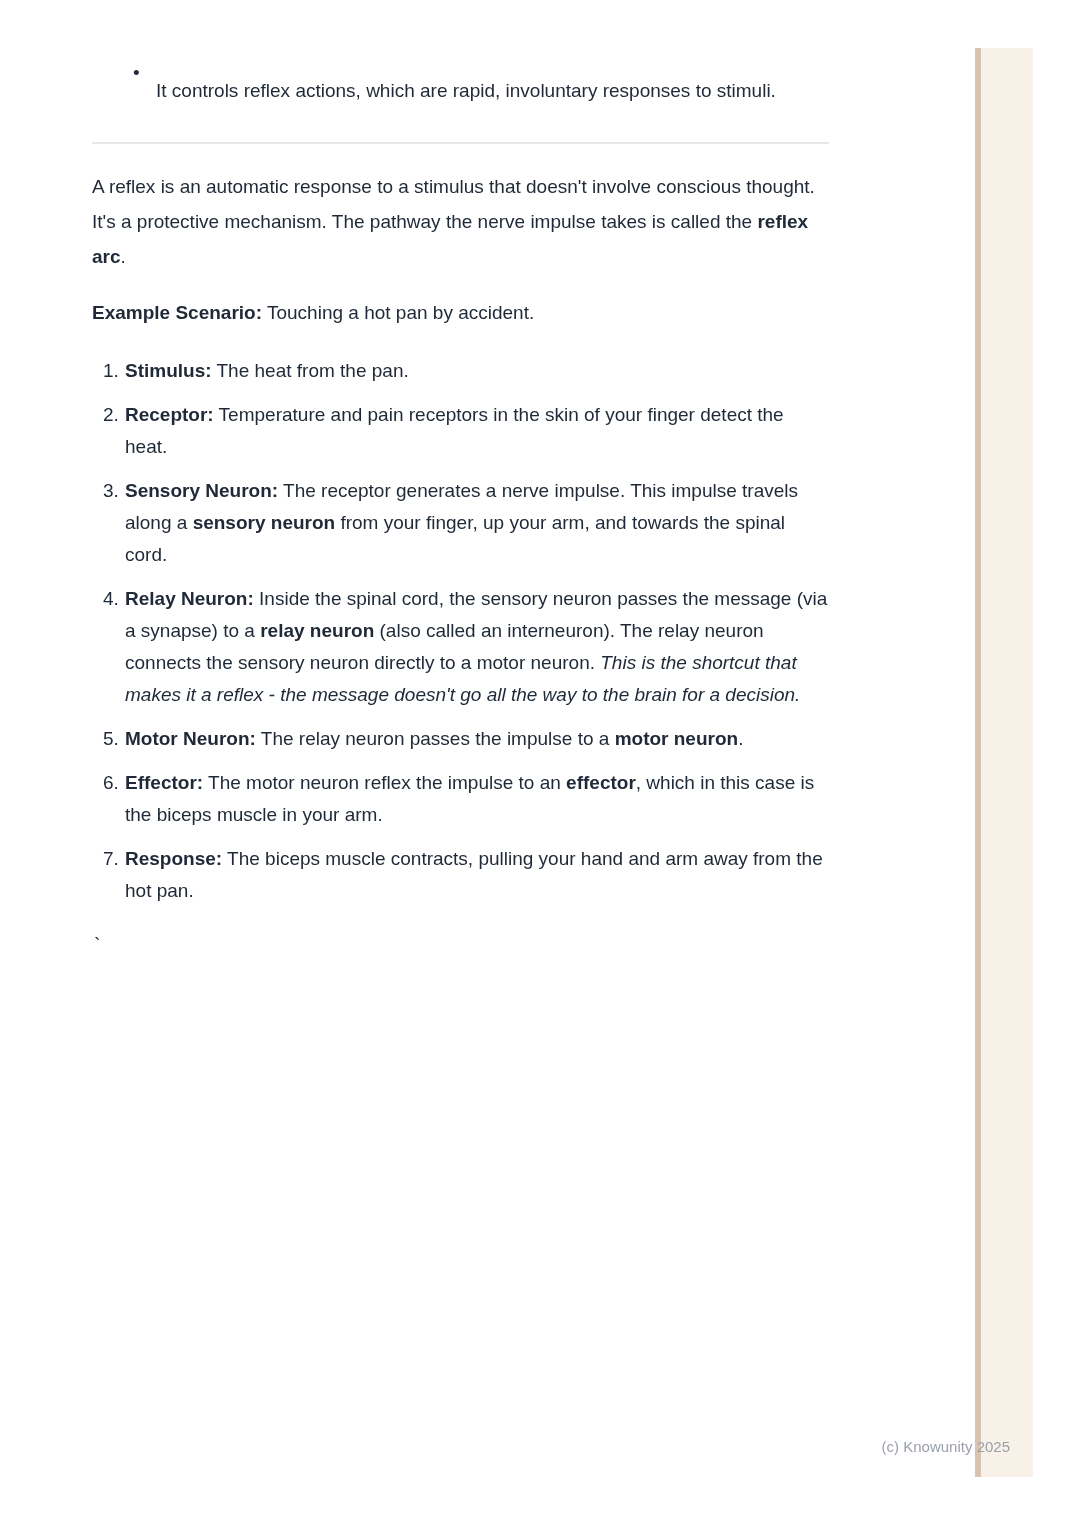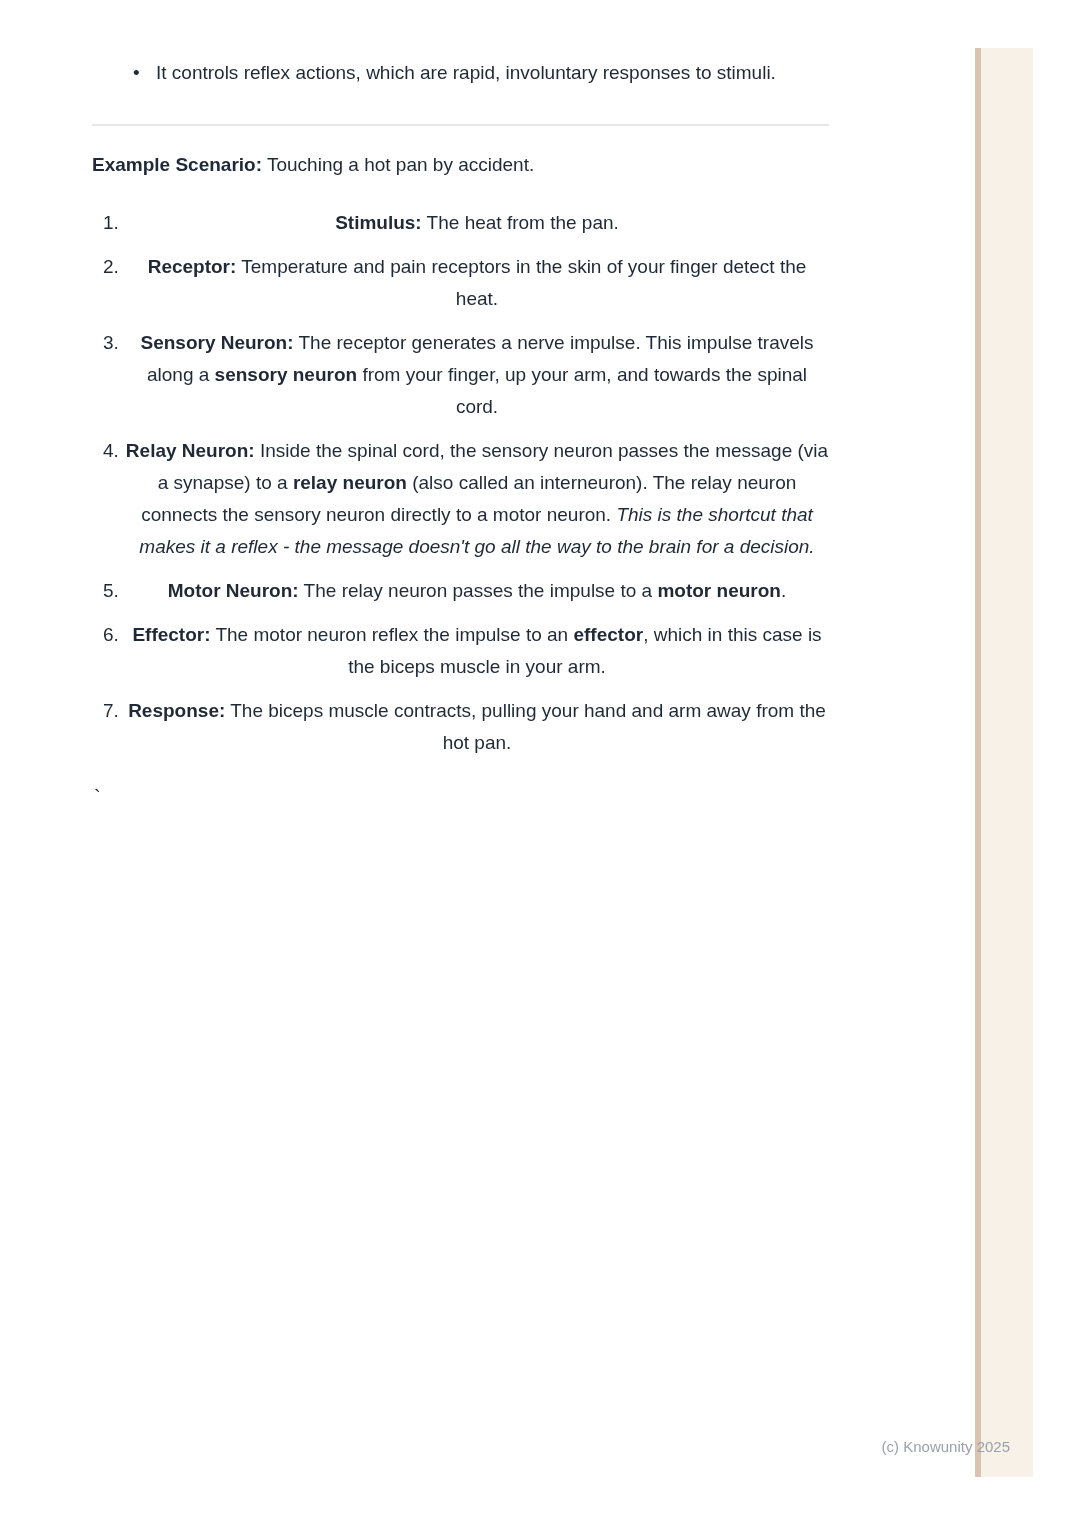--- a/index.html
+++ b/index.html
@@ -25,21 +25,21 @@
   .top-bullet {
     display: flex;
     align-items: flex-start;
   }
   .bullet-marker {
     width: 64px;
     padding-left: 41px;
     flex: 0 0 64px;
     font-size: 19px;
   }
-  .bullet-text { flex: 1; }
+  .bullet-text { flex: 1; margin-top: 18px; }
   .divider {
     border: none;
     border-top: 2px solid #e7e7e7;
     margin: 35px 0 0 0;
   }
   h2.section-heading {
     margin: 36px 0 0 0;
     font-size: 29px;
     line-height: 36px;
     font-weight: 700;
@@ -63,21 +63,21 @@
     display: flex;
     align-items: flex-start;
     margin-top: 12px;
   }
   .step-item:first-child { margin-top: 0; }
   .step-number {
     flex: 0 0 33px;
     width: 33px;
     padding-left: 11px;
   }
-  .step-body { flex: 1; text-align: center; }
+  .step-body { flex: 1; }
   .stray-char {
     display: block;
     margin: 22px 0 0 2px;
     font-size: 20px;
   }
   .side-strip-line {
     position: absolute;
     left: 975px;
     top: 48px;
     width: 6px;
@@ -111,20 +111,21 @@
 <div class="content">
 
   <div class="top-bullet">
     <span class="bullet-marker">•</span>
     <span class="bullet-text">It controls reflex actions, which are rapid, involuntary responses to stimuli.</span>
   </div>
 
   <hr class="divider">
 
 
+  <p class="intro-paragraph"><span>A reflex is an automatic response to a stimulus that doesn't involve conscious thought. It's a protective mechanism. The pathway the nerve impulse takes is called the </span><strong>reflex arc</strong><span>.</span></p>
 
   <p class="scenario-paragraph"><strong>Example Scenario:</strong><span> Touching a hot pan by accident.</span></p>
 
   <ol class="steps-list">
     <li class="step-item">
       <span class="step-number">1.</span>
       <span class="step-body"><strong>Stimulus:</strong><span> The heat from the pan.</span></span>
     </li>
     <li class="step-item">
       <span class="step-number">2.</span>

